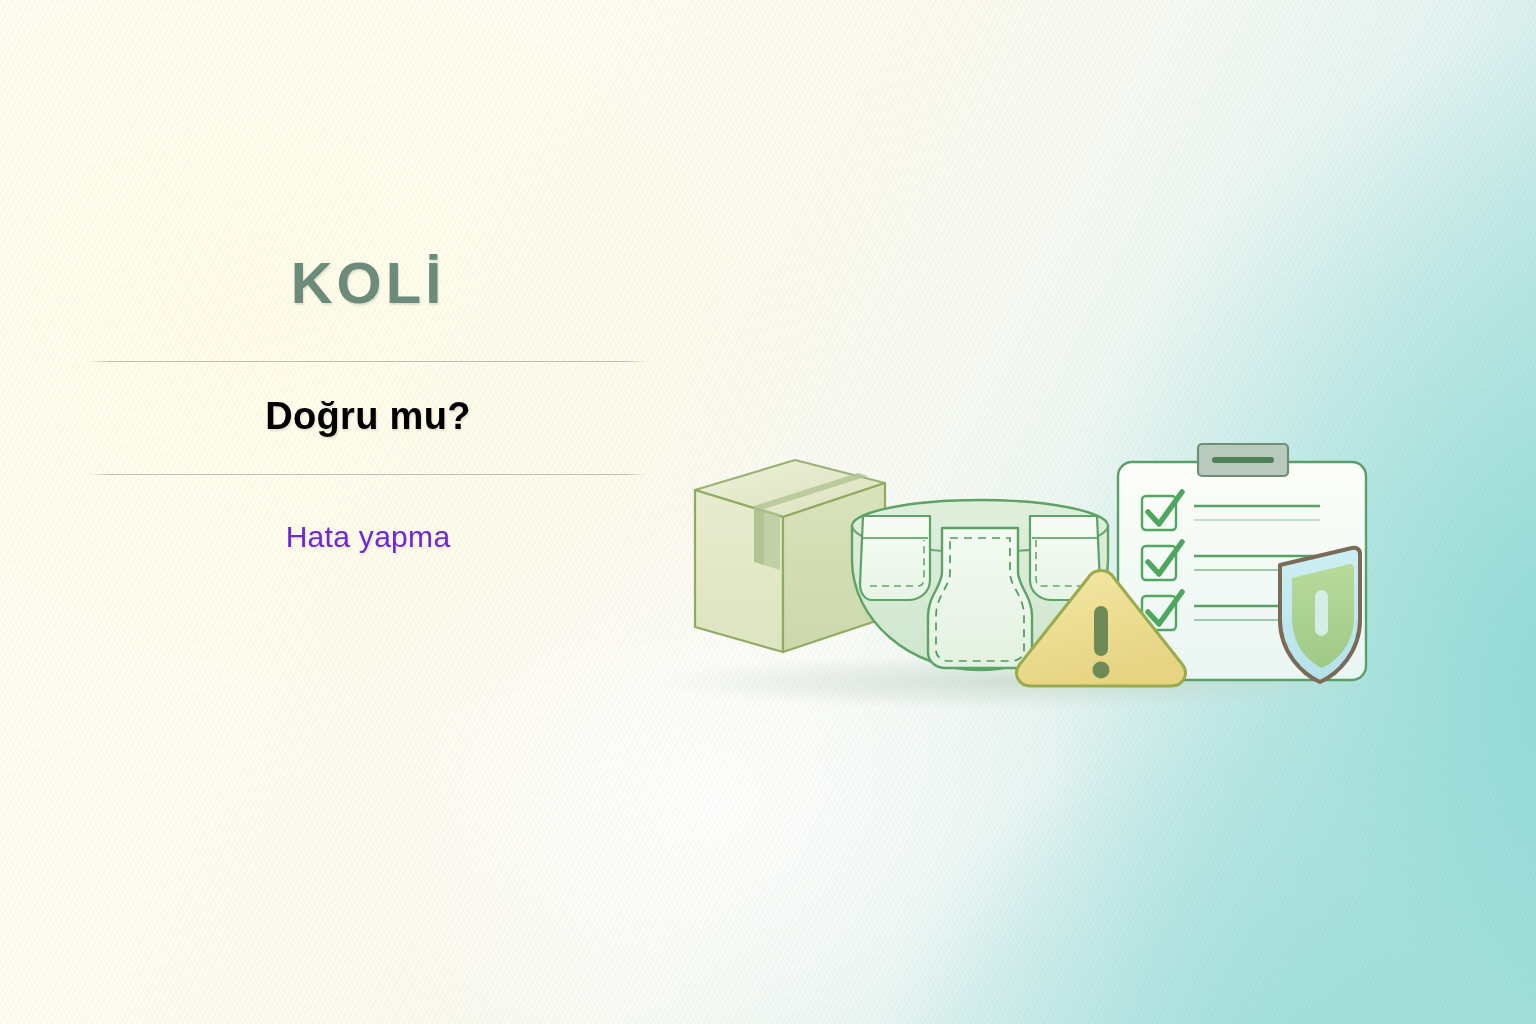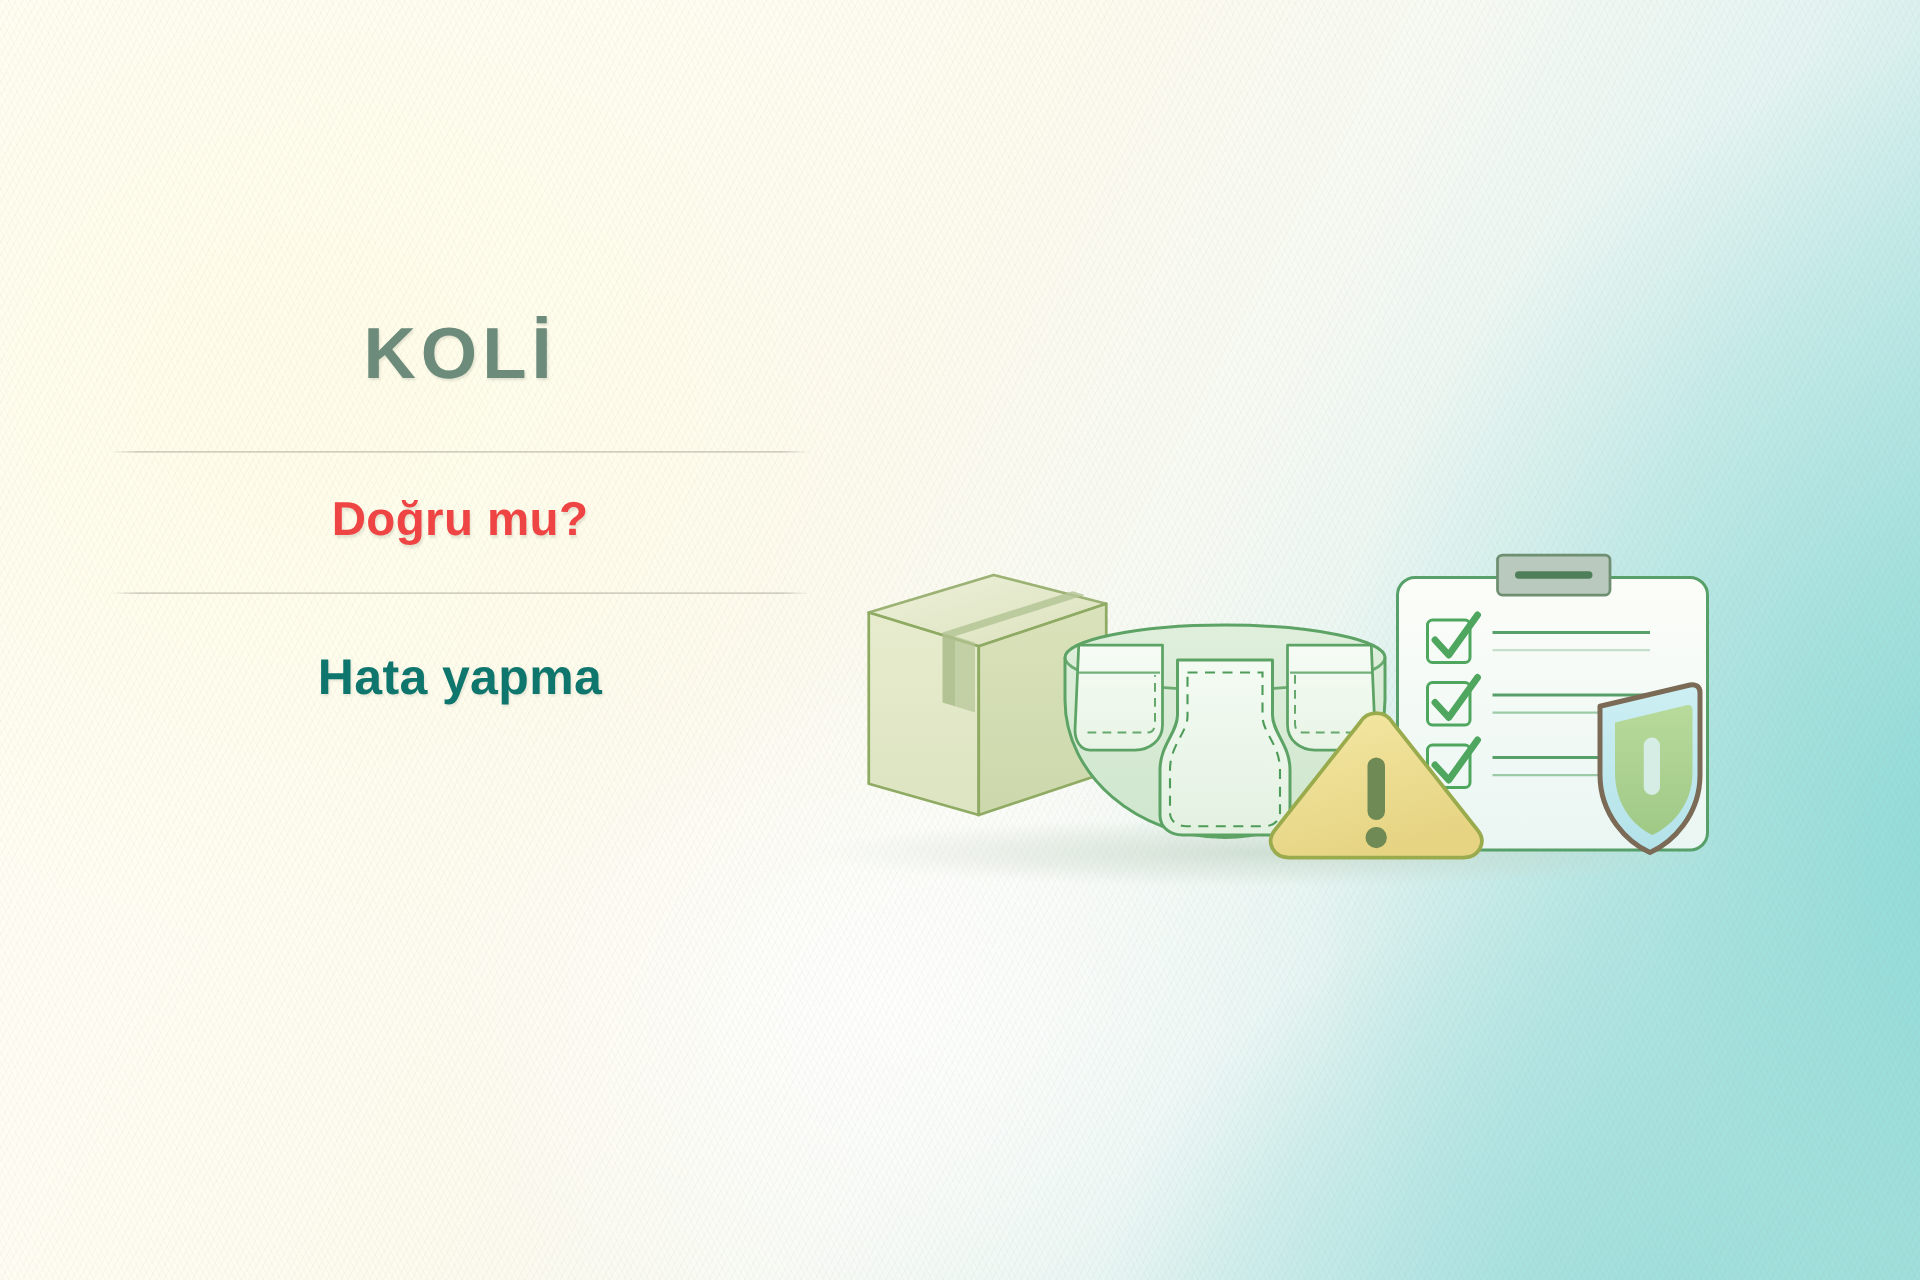--- a/index.html
+++ b/index.html
@@ -96,29 +96,29 @@
     height: 1px;
     background: linear-gradient(to right, rgba(183,180,166,0) 0%, rgba(183,180,166,0.85) 4%, rgba(183,180,166,0.85) 96%, rgba(183,180,166,0) 100%);
     margin: 0;
   }
   .rule-top { margin-top: 49px; }
   .rule-bottom { margin-top: 36px; }
 
   .subtitle {
     font-size: 38px;
     font-weight: bold;
-    color: #ef4444;
+    color: #000000;
     letter-spacing: .3px;
     text-shadow: 1px 2px 2px rgba(120,130,110,0.2);
     margin: 33px 0 0 0;
   }
   .tagline {
-    font-size: 40px;
-    font-weight: bold;
-    color: #0f766e;
+    font-size: 30px;
+    font-weight: normal;
+    color: #6d28d9;
     letter-spacing: .3px;
     text-shadow: 1px 2px 2px rgba(120,130,110,0.16);
     margin: 45px 0 0 0;
   }
 
   
   .illus {
     position: absolute;
     left: 620px;
     top: 420px;

